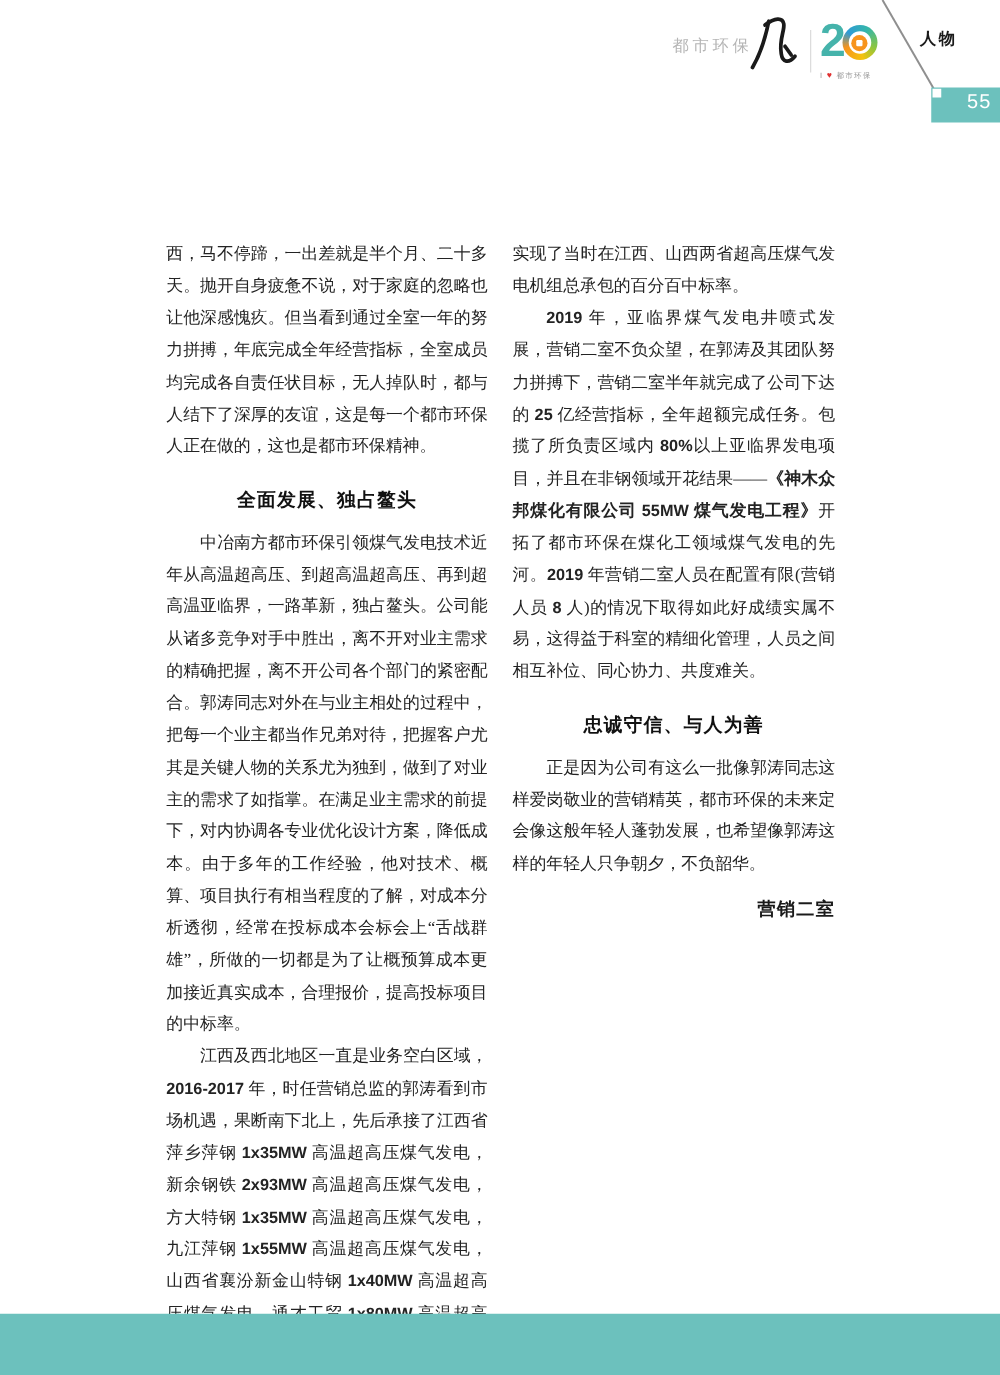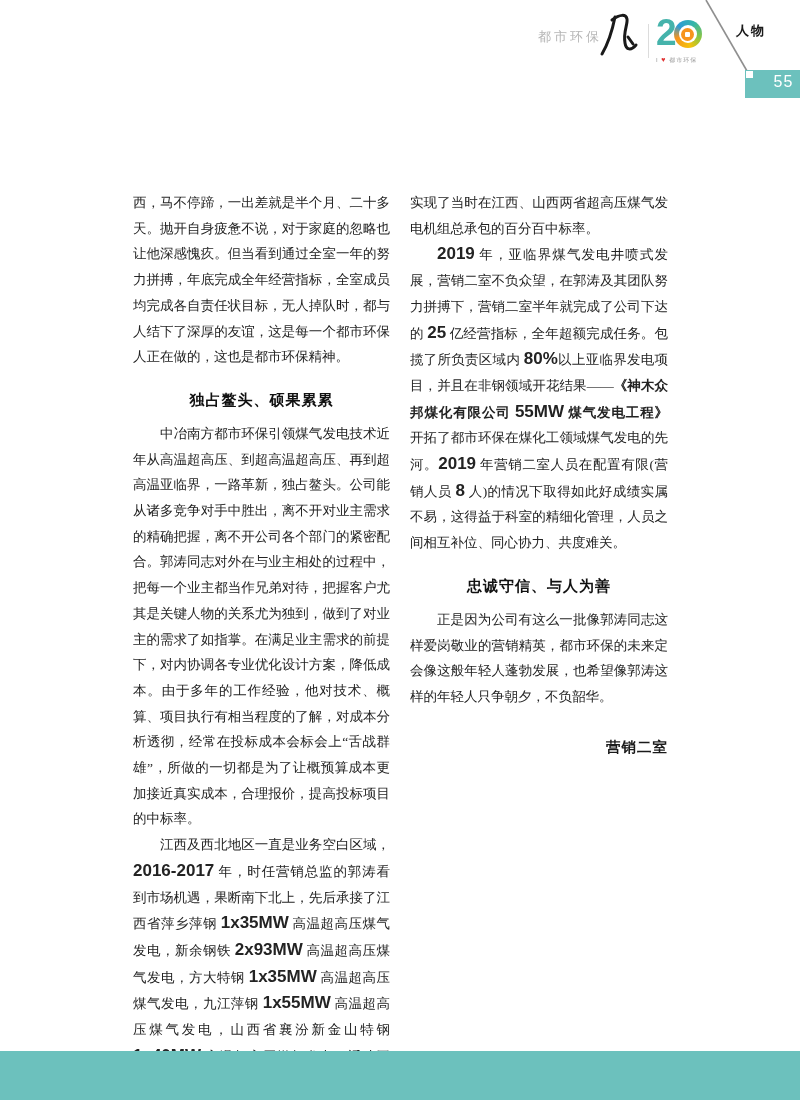--- a/index.html
+++ b/index.html
@@ -64,30 +64,30 @@
   .column{position:absolute;top:190px;}
   .column.left{left:133px;width:257px;}
   .column.right{left:410px;width:258px;}
   .para{
     margin:0;font-size:13.5px;line-height:25.7px;text-align:justify;
     text-justify:inter-ideograph;color:#232323;
   }
   .para.indent{text-indent:2em;}
   .para .num{
     font-family:"Liberation Sans","DejaVu Sans",sans-serif;
-    font-weight:bold;font-size:17px;
+    font-weight:bold;font-size:13px;
   }
   .para .strong{font-weight:bold;}
   .col-heading{
     margin:21px 0 11px 0;text-align:center;
     font-family:"Liberation Sans","DejaVu Sans",sans-serif;
     font-weight:bold;font-size:15px;color:#111111;letter-spacing:1px;
   }
   .signature{
-    margin:28px 0 0 0;text-align:right;
+    margin:14px 0 0 0;text-align:right;
     font-family:Liberation Sans, sans-serif;
     font-weight:bold;font-size:14.5px;color:#1a1a1a;letter-spacing:1px;
   }
   
   .bottom-bar{position:absolute;left:0;top:1051px;width:800px;height:49px;background:#6cc1bd;}
 </style>
 </head>
 <body>
 
 <div class="brand-text">都市环保</div>
@@ -125,21 +125,21 @@
   <line x1="706" y1="0" x2="747" y2="71" stroke="#8f8f8f" stroke-width="1.6"></line>
 </svg>
 
 <div class="page-badge">
   <span class="corner-square"></span>
   <span class="page-num">55</span>
 </div>
 
 <div class="column left">
     <p class="para">西，马不停蹄，一出差就是半个月、二十多天。抛开自身疲惫不说，对于家庭的忽略也让他深感愧疚。但当看到通过全室一年的努力拼搏，年底完成全年经营指标，全室成员均完成各自责任状目标，无人掉队时，都与人结下了深厚的友谊，这是每一个都市环保人正在做的，这也是都市环保精神。</p>
-    <h3 class="col-heading">独占鳌头、硕果累累</h3>
+    <h3 class="col-heading">全面发展、独占鳌头</h3>
     <p class="para indent">中冶南方都市环保引领煤气发电技术近年从高温超高压、到超高温超高压、再到超高温亚临界，一路革新，独占鳌头。公司能从诸多竞争对手中胜出，离不开对业主需求的精确把握，离不开公司各个部门的紧密配合。郭涛同志对外在与业主相处的过程中，把每一个业主都当作兄弟对待，把握客户尤其是关键人物的关系尤为独到，做到了对业主的需求了如指掌。在满足业主需求的前提下，对内协调各专业优化设计方案，降低成本。由于多年的工作经验，他对技术、概算、项目执行有相当程度的了解，对成本分析透彻，经常在投标成本会标会上“舌战群雄”，所做的一切都是为了让概预算成本更加接近真实成本，合理报价，提高投标项目的中标率。</p>
     <p class="para indent">江西及西北地区一直是业务空白区域，<span class="num">2016-2017</span> 年，时任营销总监的郭涛看到市场机遇，果断南下北上，先后承接了江西省萍乡萍钢 <span class="num">1x35MW</span> 高温超高压煤气发电，新余钢铁 <span class="num">2x93MW</span> 高温超高压煤气发电，方大特钢 <span class="num">1x35MW</span> 高温超高压煤气发电，九江萍钢 <span class="num">1x55MW</span> 高温超高压煤气发电，山西省襄汾新金山特钢 <span class="num">1x40MW</span> 高温超高压煤气发电，通才工贸 <span class="num">1x80MW</span> 高温超高压煤气发电等，</p>
   </div>
 <div class="column right">
     <p class="para">实现了当时在江西、山西两省超高压煤气发电机组总承包的百分百中标率。</p>
     <p class="para indent"><span class="num">2019</span> 年，亚临界煤气发电井喷式发展，营销二室不负众望，在郭涛及其团队努力拼搏下，营销二室半年就完成了公司下达的 <span class="num">25</span> 亿经营指标，全年超额完成任务。包揽了所负责区域内 <span class="num">80%</span>以上亚临界发电项目，并且在非钢领域开花结果——<span class="strong">《神木众邦煤化有限公司 </span><span class="num">55MW</span><span class="strong"> 煤气发电工程》</span>开拓了都市环保在煤化工领域煤气发电的先河。<span class="num">2019</span> 年营销二室人员在配置有限(营销人员 <span class="num">8</span> 人)的情况下取得如此好成绩实属不易，这得益于科室的精细化管理，人员之间相互补位、同心协力、共度难关。</p>
     <h3 class="col-heading">忠诚守信、与人为善</h3>
     <p class="para indent">正是因为公司有这么一批像郭涛同志这样爱岗敬业的营销精英，都市环保的未来定会像这般年轻人蓬勃发展，也希望像郭涛这样的年轻人只争朝夕，不负韶华。</p>
     <p class="signature">营销二室</p>
   </div>

